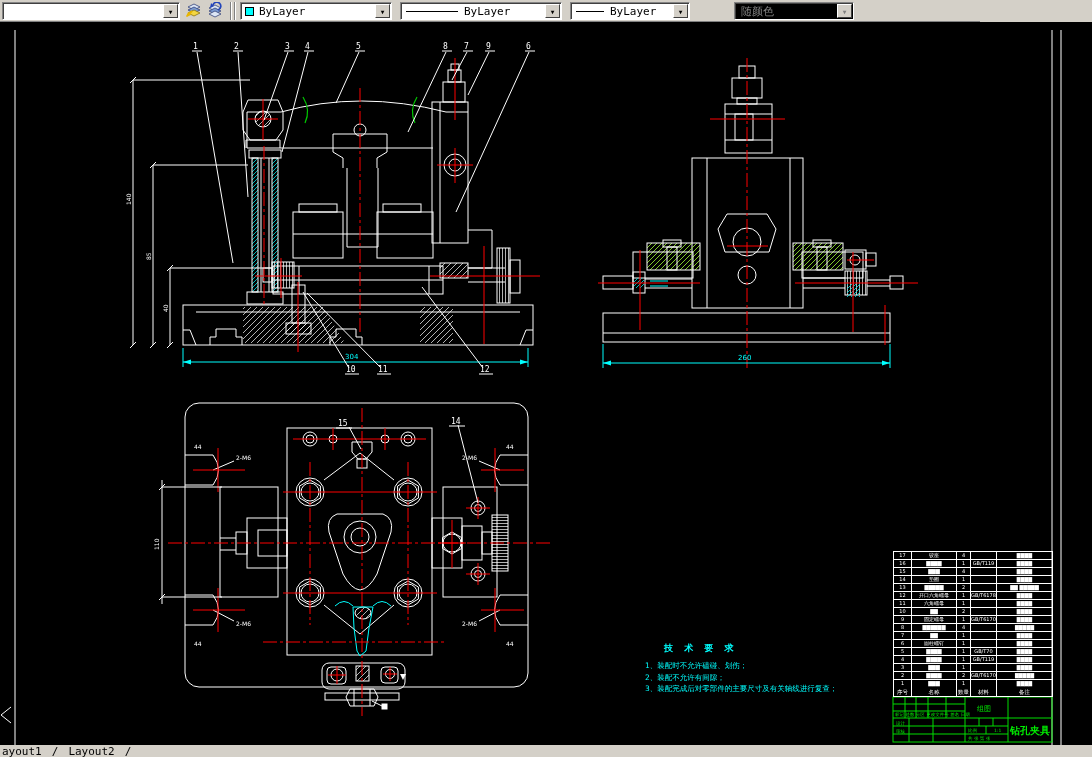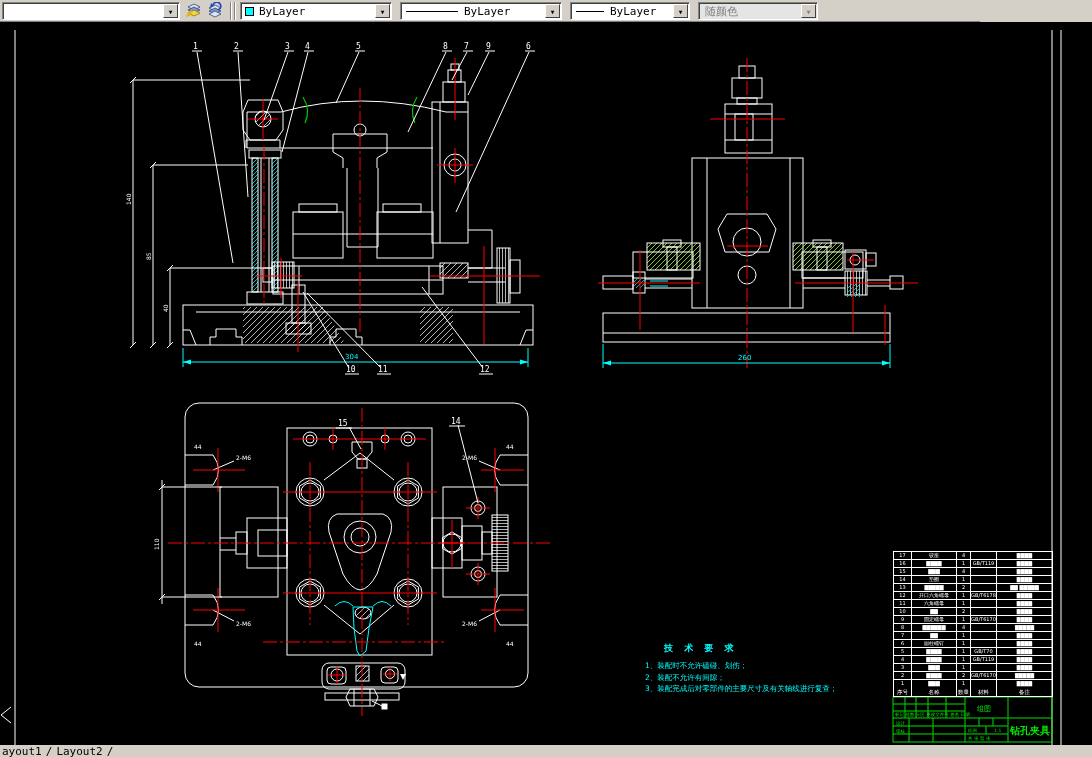--- a/index.html
+++ b/index.html
@@ -7,21 +7,21 @@
   *{box-sizing:border-box;}
   
   #toolbar{position:absolute;left:0;top:0;width:980px;height:22px;background:#d4d0c8;
     border-bottom:1px solid #808080;}
   .combo{position:absolute;top:2px;height:18px;background:#fff;border:1px solid #848484;
     border-right-color:#fff;border-bottom-color:#fff;box-shadow:inset 1px 1px 0 #404040;
     font:11px "DejaVu Sans Mono",monospace;color:#000;display:flex;align-items:center;overflow:hidden;}
   .combo .arrow{position:absolute;right:1px;top:1px;bottom:1px;width:15px;background:#d4d0c8;
     border:1px solid #fff;border-right-color:#404040;border-bottom-color:#404040;
     display:flex;align-items:center;justify-content:center;font-size:6px;color:#000;}
-  .combo.disabled{background:#e5e5e5;color:#808080;}
+  .combo.disabled{background:#000000;color:#808080;margin-left:36px;}
   .combo.disabled .arrow{color:#808080;}
   .swatch{width:9px;height:9px;margin:0 5px 0 4px;border:1px solid #000;}
   .ltline{height:1px;background:#000;margin:0 6px 0 5px;}
   .tbicon{position:absolute;top:2px;width:19px;height:18px;display:flex;align-items:center;justify-content:center;}
   .sep{position:absolute;top:2px;width:2px;height:18px;border-left:1px solid #808080;border-right:1px solid #fff;}
   
   #canvas{position:absolute;left:0;top:22px;width:1092px;height:723px;background:#000;}
   svg{position:absolute;left:0;top:0;}
   .w{stroke:#fff;fill:none;stroke-width:1;}
   .r{stroke:#f00;fill:none;stroke-width:1;}
@@ -43,21 +43,21 @@
   .bomrow{display:flex;height:8px;min-height:8px;border-bottom:1px solid #fff;}
   .bomrow:last-child{border-bottom:none;}
   .bomrow.hdr{height:9px;min-height:9px;font-size:5.5px;}
   .bomcell{border-right:1px solid #fff;overflow:hidden;white-space:nowrap;text-align:center;line-height:7px;}
   .bomrow.hdr .bomcell{line-height:8px;}
   .c0{width:18px;}.c1{width:45px;}.c2{width:14px;}.c3{width:26px;}.c4{flex:1;border-right:none;}
   
   
   
   #tabbar{position:absolute;left:0;top:745px;width:1092px;height:12px;background:#d4d0c8;
-    font:11px "DejaVu Sans Mono",monospace;color:#000;display:flex;align-items:center;}
+    font:11px "DejaVu Sans Mono",monospace;color:#000;display:flex;align-items:center;gap:6px;}
   #tabbar span{margin:0 2px;cursor:default;}
   .tabsl{color:#000;}
 </style>
 </head>
 <body>
 
 <div id="toolbar">
   <div class="combo" style="left:2px;width:178px;">
     <span style="margin-left:4px;"></span>
     <div class="arrow">▼</div>

